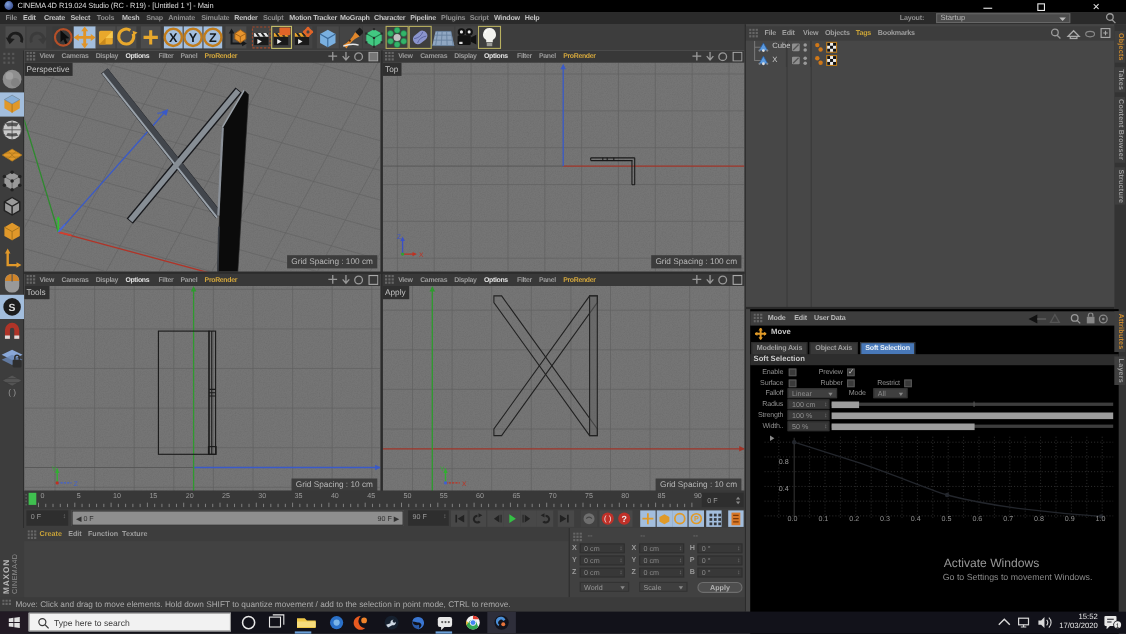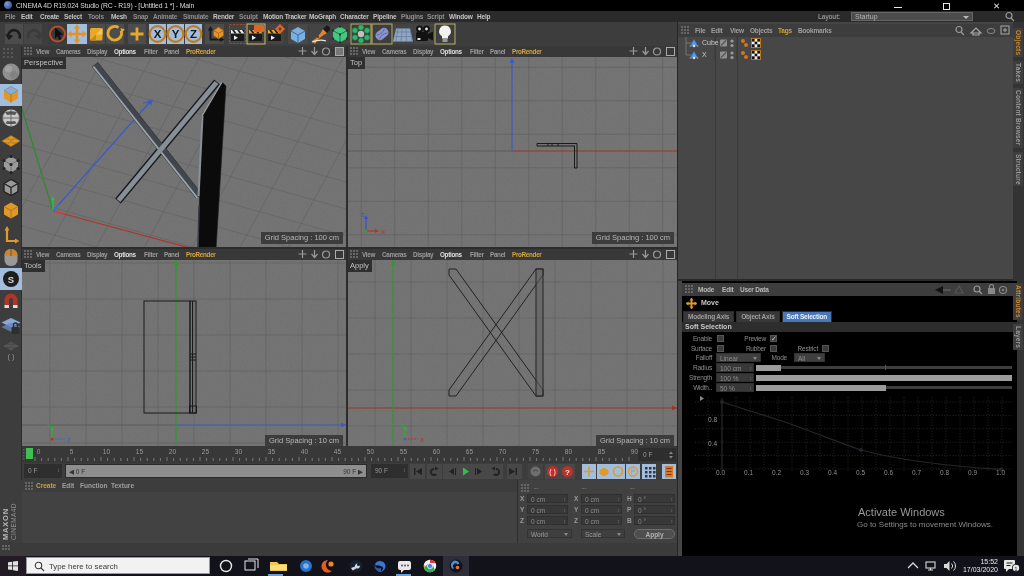--- a/index.html
+++ b/index.html
@@ -1094,20 +1094,21 @@
       <svg width="10" height="9" style="position:absolute;left:2px;top:2px;">
         <g fill="#666">
           <rect x="0" y="0" width="2" height="2"></rect>
           <rect x="3" y="0" width="2" height="2"></rect>
           <rect x="6" y="0" width="2" height="2"></rect>
           <rect x="0" y="3" width="2" height="2"></rect>
           <rect x="3" y="3" width="2" height="2"></rect>
           <rect x="6" y="3" width="2" height="2"></rect>
         </g>
       </svg>
+      <span style="position:absolute;left:14px;top:2px;">Move: Click and drag to move elements. Hold down SHIFT to quantize movement / add to the selection in point mode, CTRL to remove.</span>
     </div>
   <div id="taskbar" class="abs">
     <div class="abs" style="left:0;top:0;width:26px;height:20px;background:#221a24;"></div>
     <svg width="26" height="20" style="position:absolute;left:0;top:0;">
         <g fill="#e2e2e2">
           <path d="M8 6.3 l4.2 -0.6 0 3.8 -4.2 0 z"></path>
           <path d="M13 5.6 l5 -0.7 0 4.6 -5 0 z"></path>
           <path d="M8 10.3 l4.2 0 0 3.8 -4.2 -0.6 z"></path>
           <path d="M13 10.3 l5 0 0 4.6 -5 -0.7 z"></path>
         </g>

